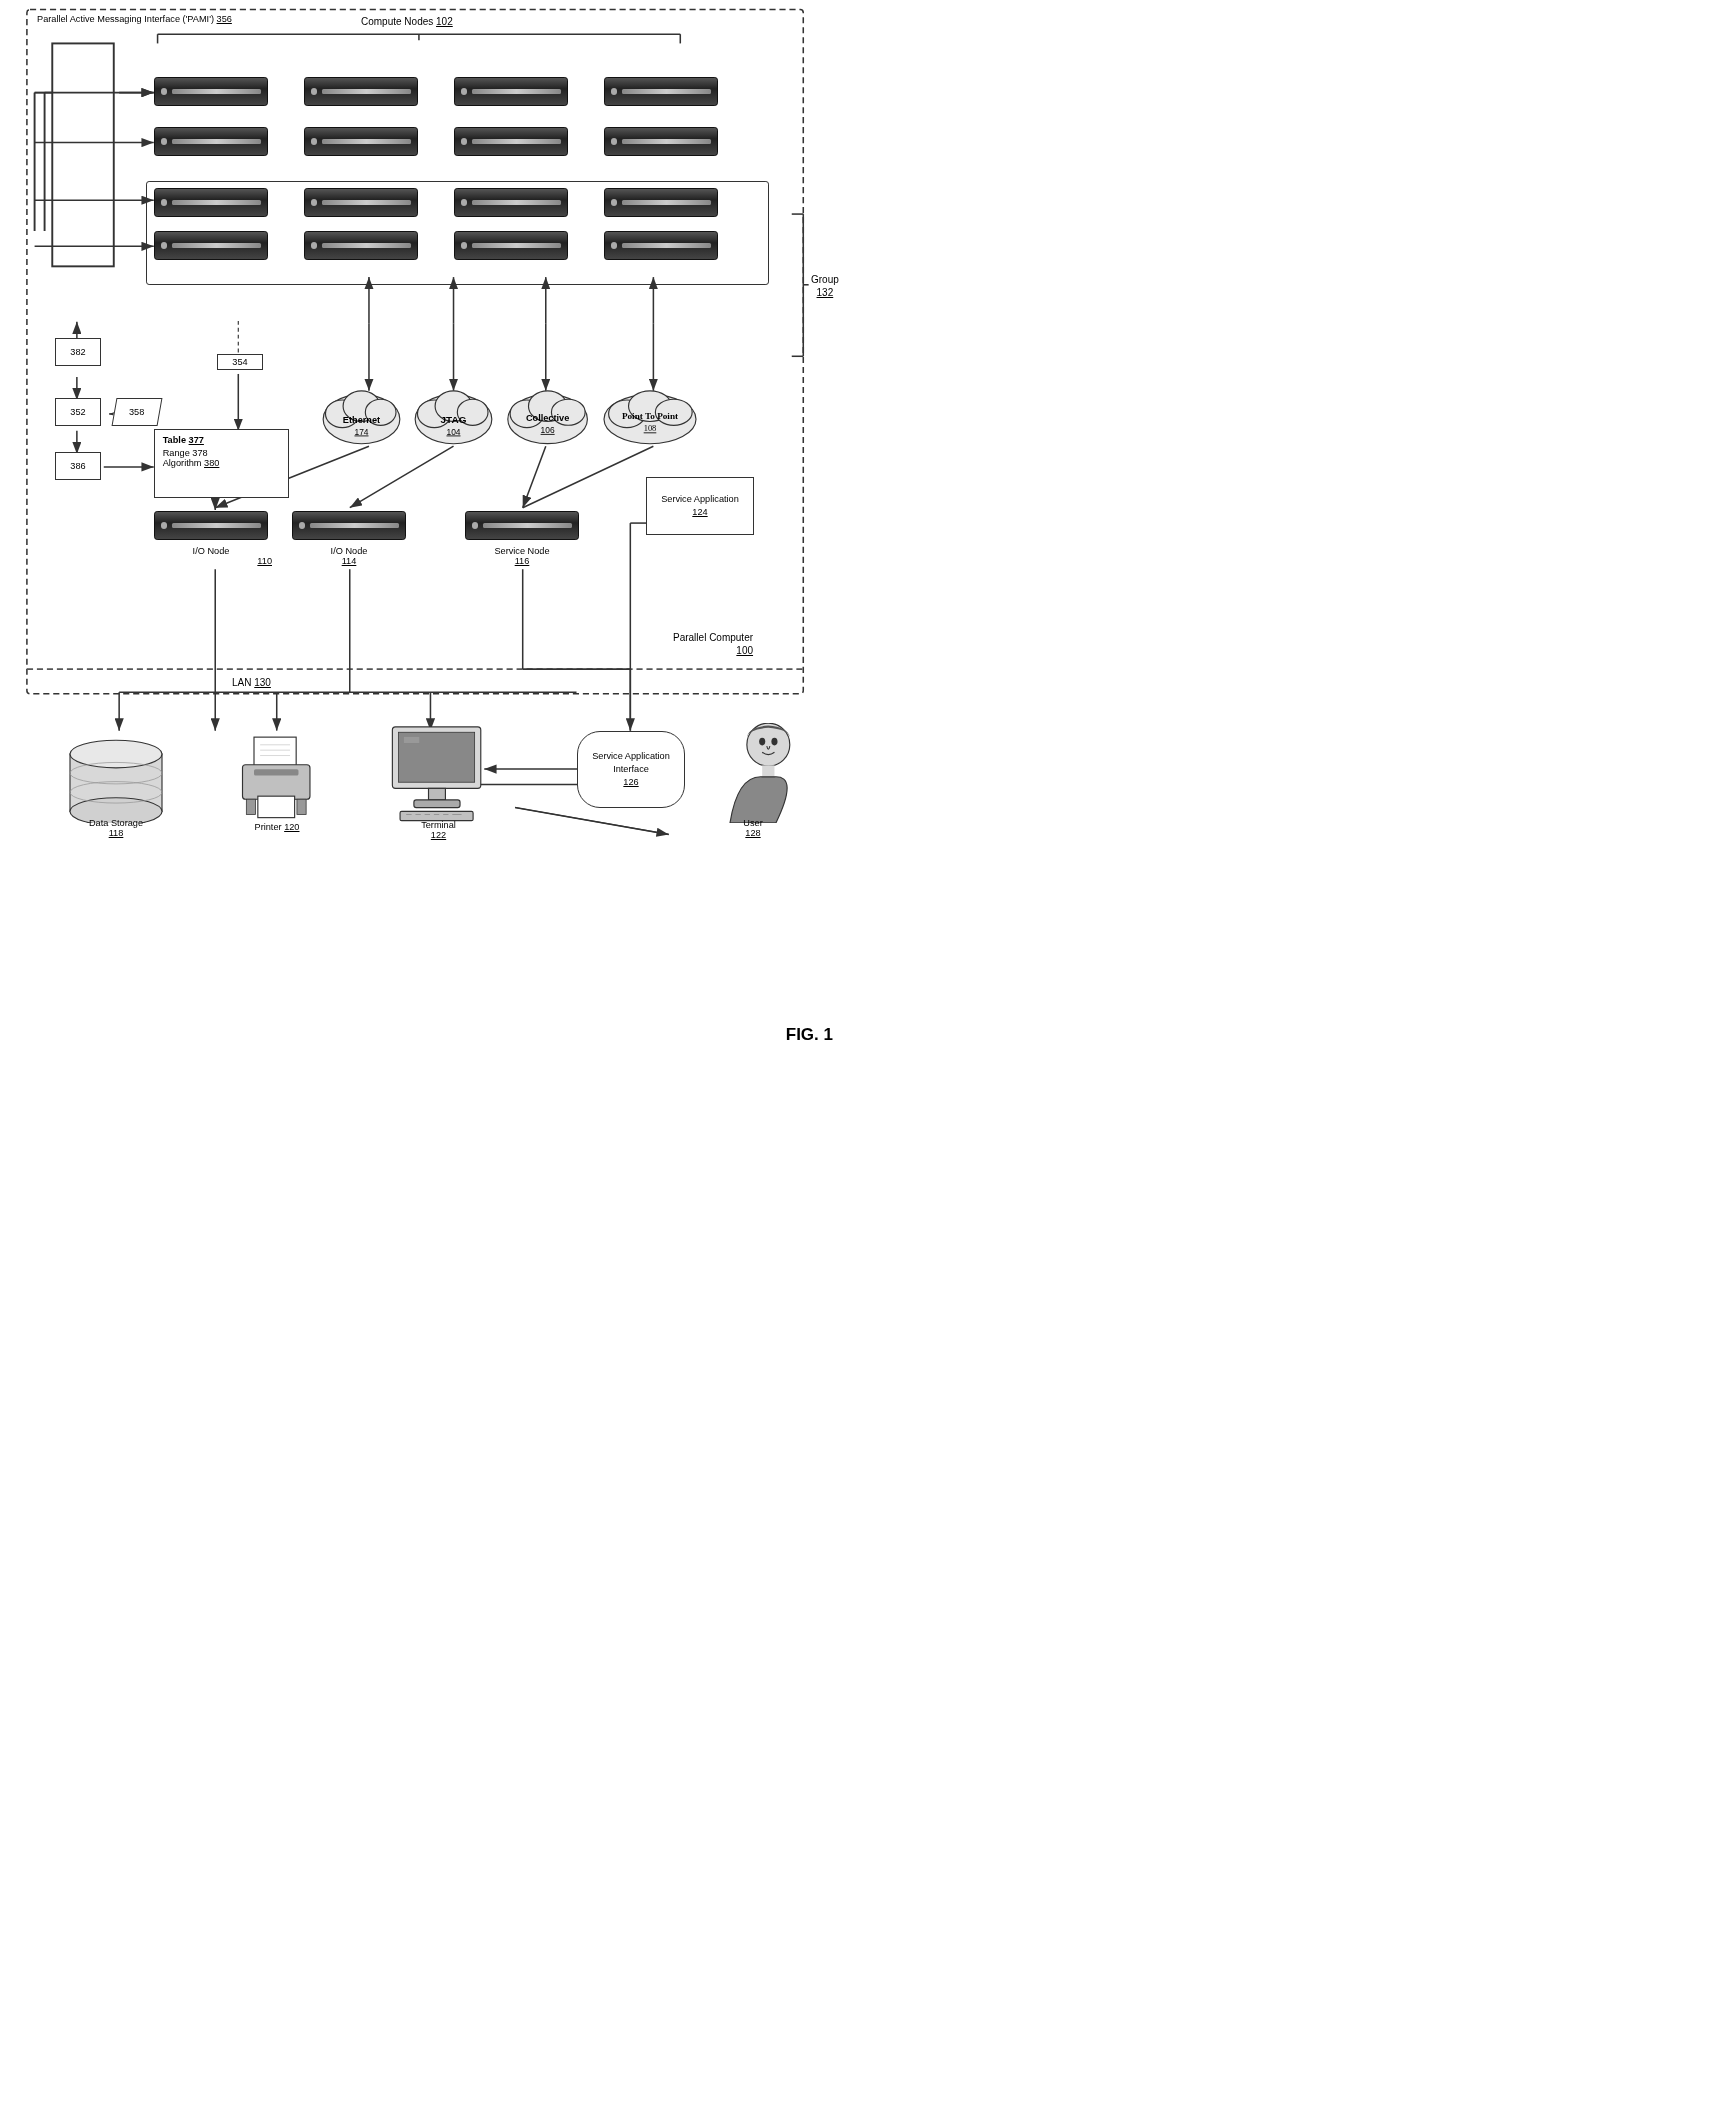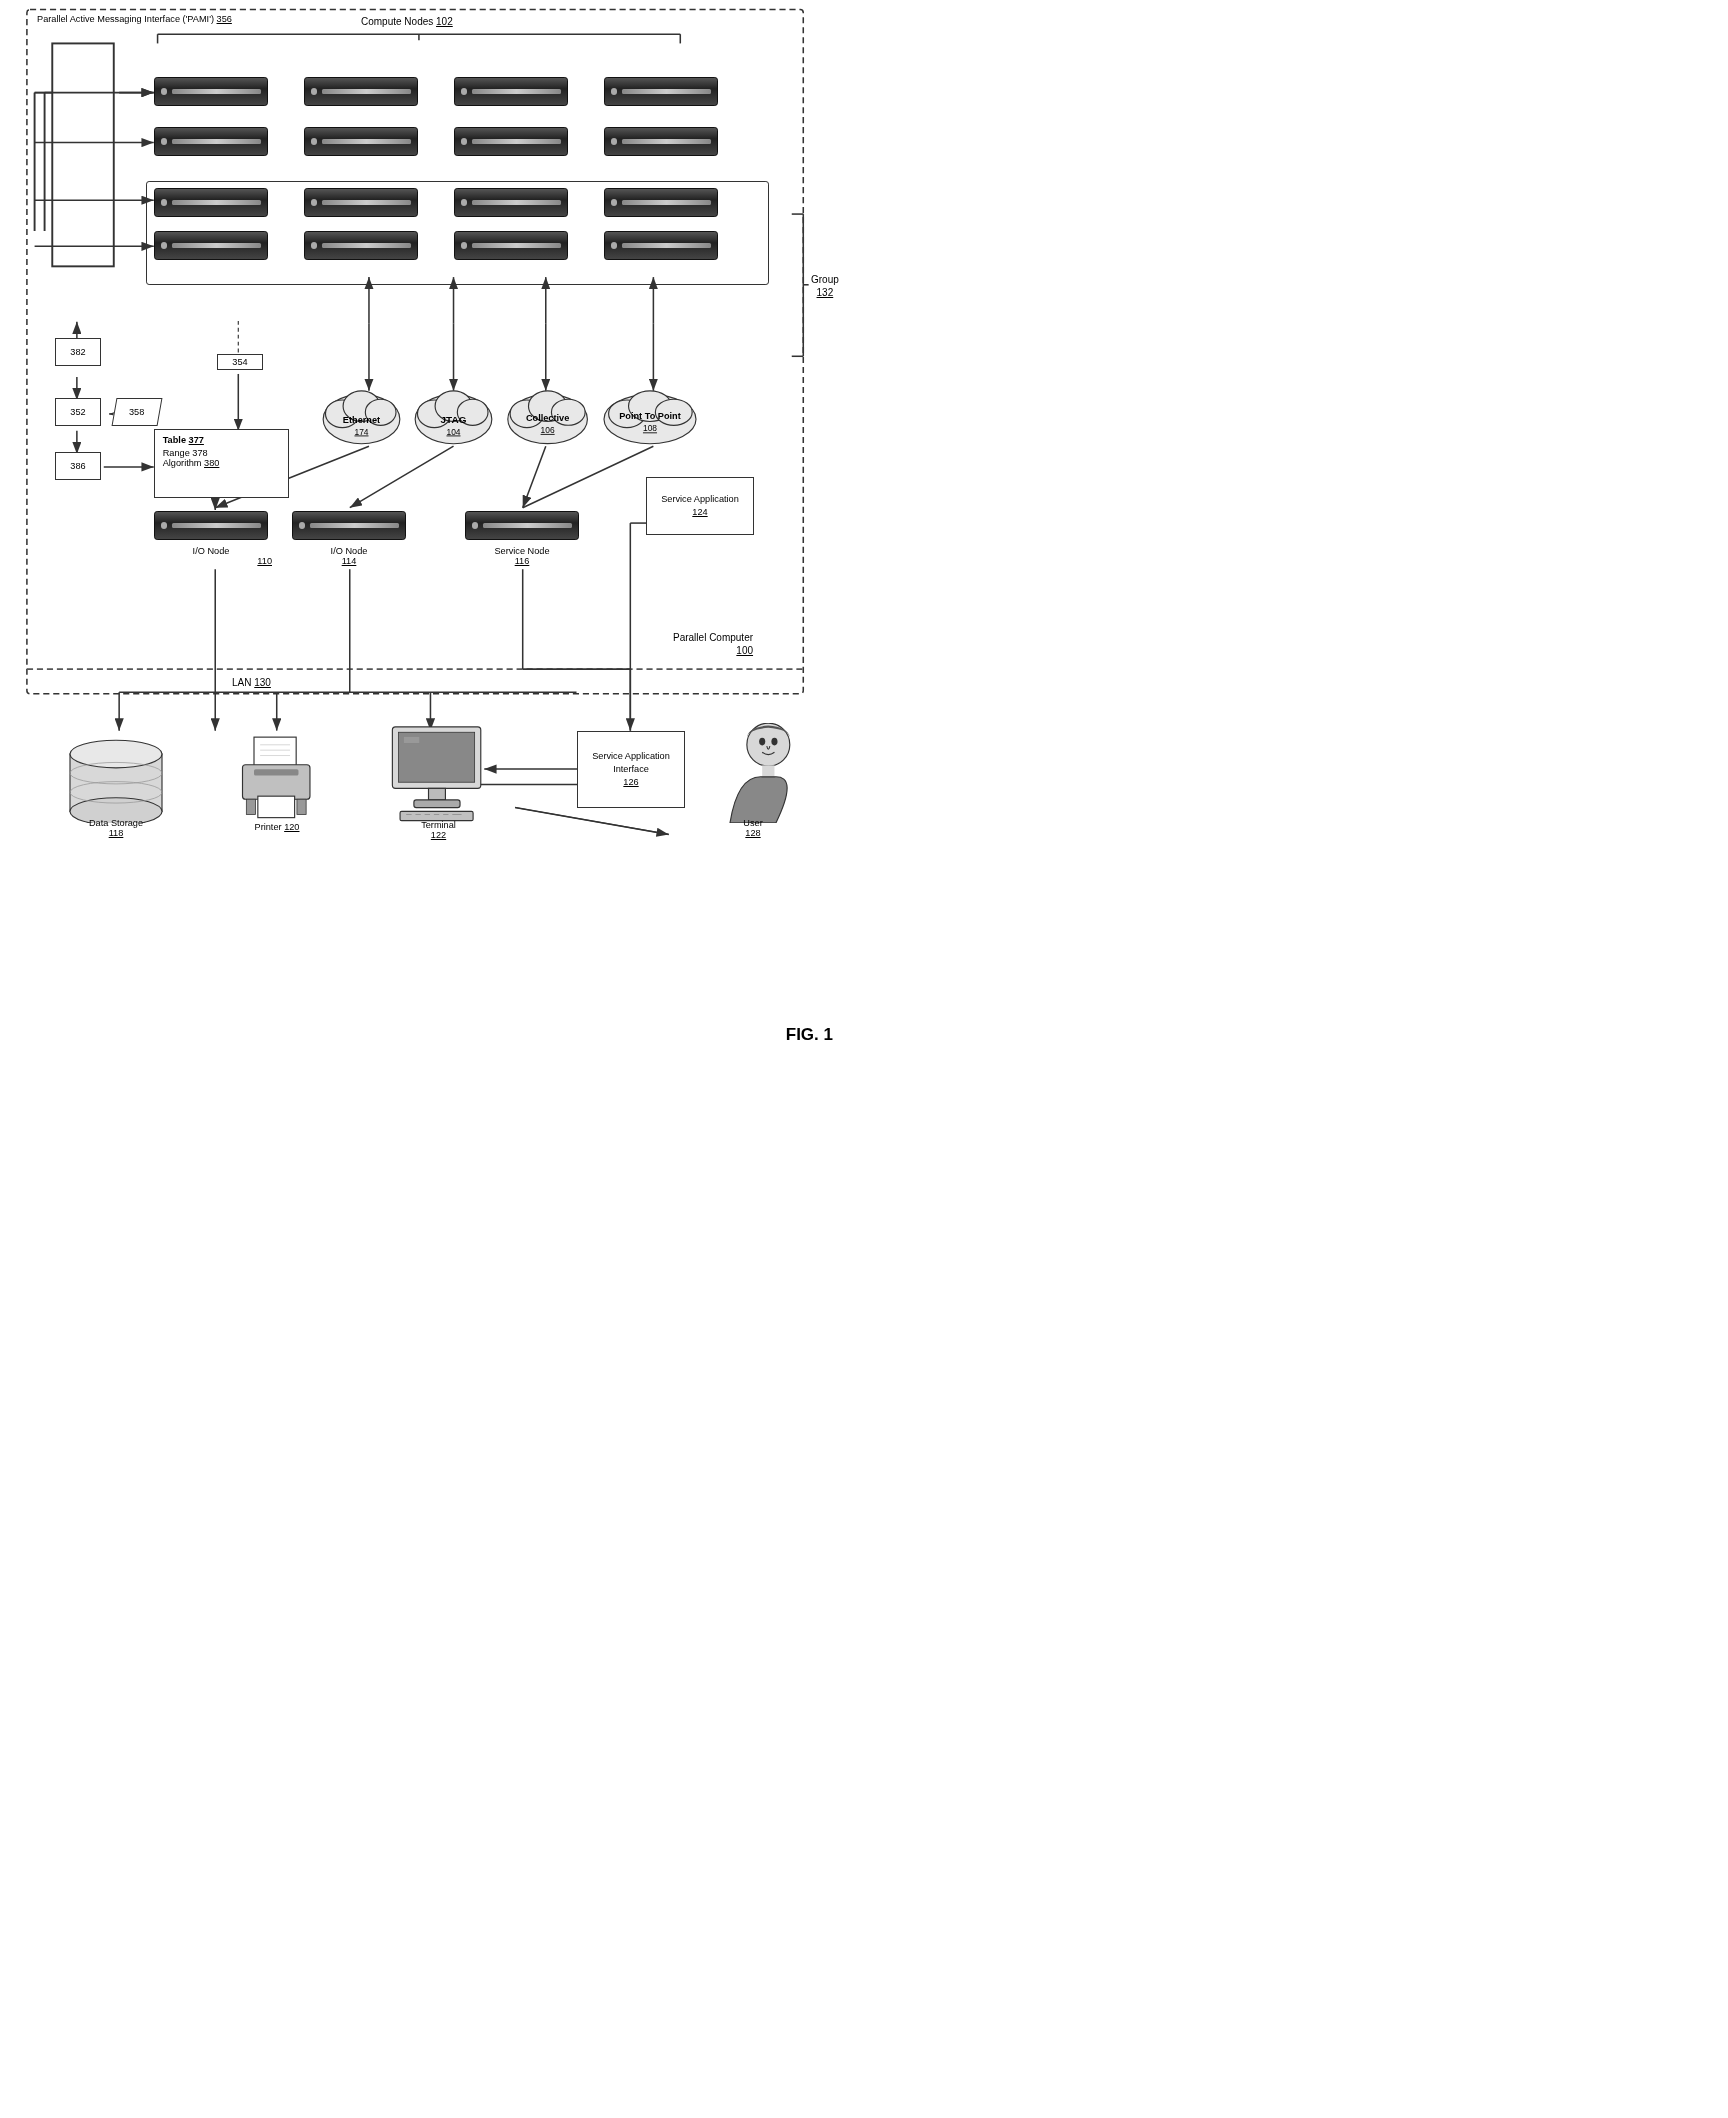--- a/index.html
+++ b/index.html
@@ -356,21 +356,21 @@
     <svg width="88" height="69" viewBox="0 0 115 90">
       <ellipse cx="57" cy="55" rx="52" ry="32" fill="#e8e8e8" stroke="#333" stroke-width="1.5"></ellipse>
       <ellipse cx="30" cy="48" rx="22" ry="18" fill="#e8e8e8" stroke="#333" stroke-width="1.5"></ellipse>
       <ellipse cx="57" cy="38" rx="25" ry="20" fill="#e8e8e8" stroke="#333" stroke-width="1.5"></ellipse>
       <ellipse cx="84" cy="46" rx="22" ry="17" fill="#e8e8e8" stroke="#333" stroke-width="1.5"></ellipse>
       <text x="57" y="58" text-anchor="middle" font-size="12" font-weight="bold" fill="#000">Collective</text>
       <text x="57" y="73" text-anchor="middle" font-size="11" fill="#000" text-decoration="underline">106</text>
     </svg>
   </div>
 
-  <div style="position:absolute; top:377px; left:600px; width:100px; height:69px;">
+  <div style="position:absolute; top:377px; left:600px; width:100px; height:69px;font-family:Liberation Serif, serif;">
     <svg width="100" height="69" viewBox="0 0 130 90">
       <ellipse cx="65" cy="55" rx="60" ry="32" fill="#e8e8e8" stroke="#333" stroke-width="1.5"></ellipse>
       <ellipse cx="35" cy="48" rx="24" ry="18" fill="#e8e8e8" stroke="#333" stroke-width="1.5"></ellipse>
       <ellipse cx="65" cy="38" rx="28" ry="20" fill="#e8e8e8" stroke="#333" stroke-width="1.5"></ellipse>
       <ellipse cx="96" cy="46" rx="24" ry="17" fill="#e8e8e8" stroke="#333" stroke-width="1.5"></ellipse>
       <text x="65" y="55" text-anchor="middle" font-size="12" font-weight="bold" fill="#000">Point To Point</text>
       <text x="65" y="71" text-anchor="middle" font-size="11" fill="#000" text-decoration="underline">108</text>
     </svg>
   </div>
 
@@ -477,21 +477,21 @@
       <line x1="74" y1="119" x2="81" y2="119" stroke="#888" stroke-width="1"></line>
       <line x1="86" y1="119" x2="93" y2="119" stroke="#888" stroke-width="1"></line>
       <line x1="98" y1="119" x2="110" y2="119" stroke="#888" stroke-width="1"></line>
     </svg>
     <div style="text-align:center; font-size:9.2px; margin-top:-6.2px;">
       <span>Terminal</span><br>
       <span style="text-decoration:underline;">122</span>
     </div>
   </div>
 
-  <div class="box" style="top:731px; left:577px; width:108px; height:77px; font-size:9.2px; line-height:1.4;">
+  <div class="box" style="top:731px; left:577px; width:108px; height:77px; font-size:9.2px; line-height:1.4;border-radius:23px;">
     <div style="text-align:center;">
       <span>Service
 Application
 Interface</span><br>
       <span style="text-decoration:underline; font-size:9.2px;">126</span>
     </div>
   </div>
 
   <div style="position:absolute; top:723px; left:707px; width:92px; height:108px;">
     <svg width="92" height="100" viewBox="0 0 120 130">

